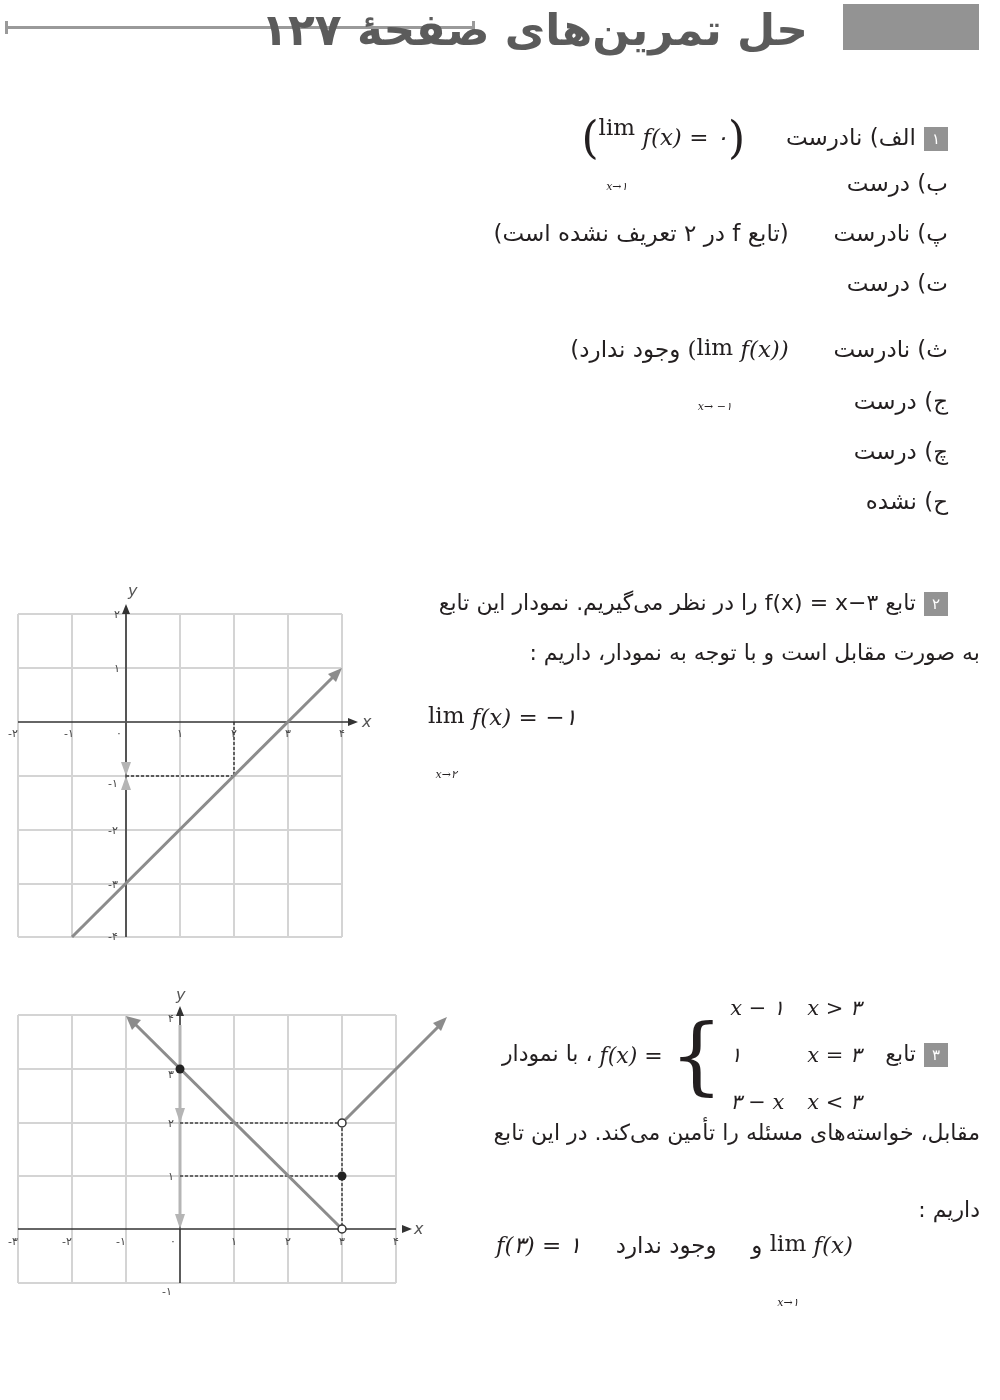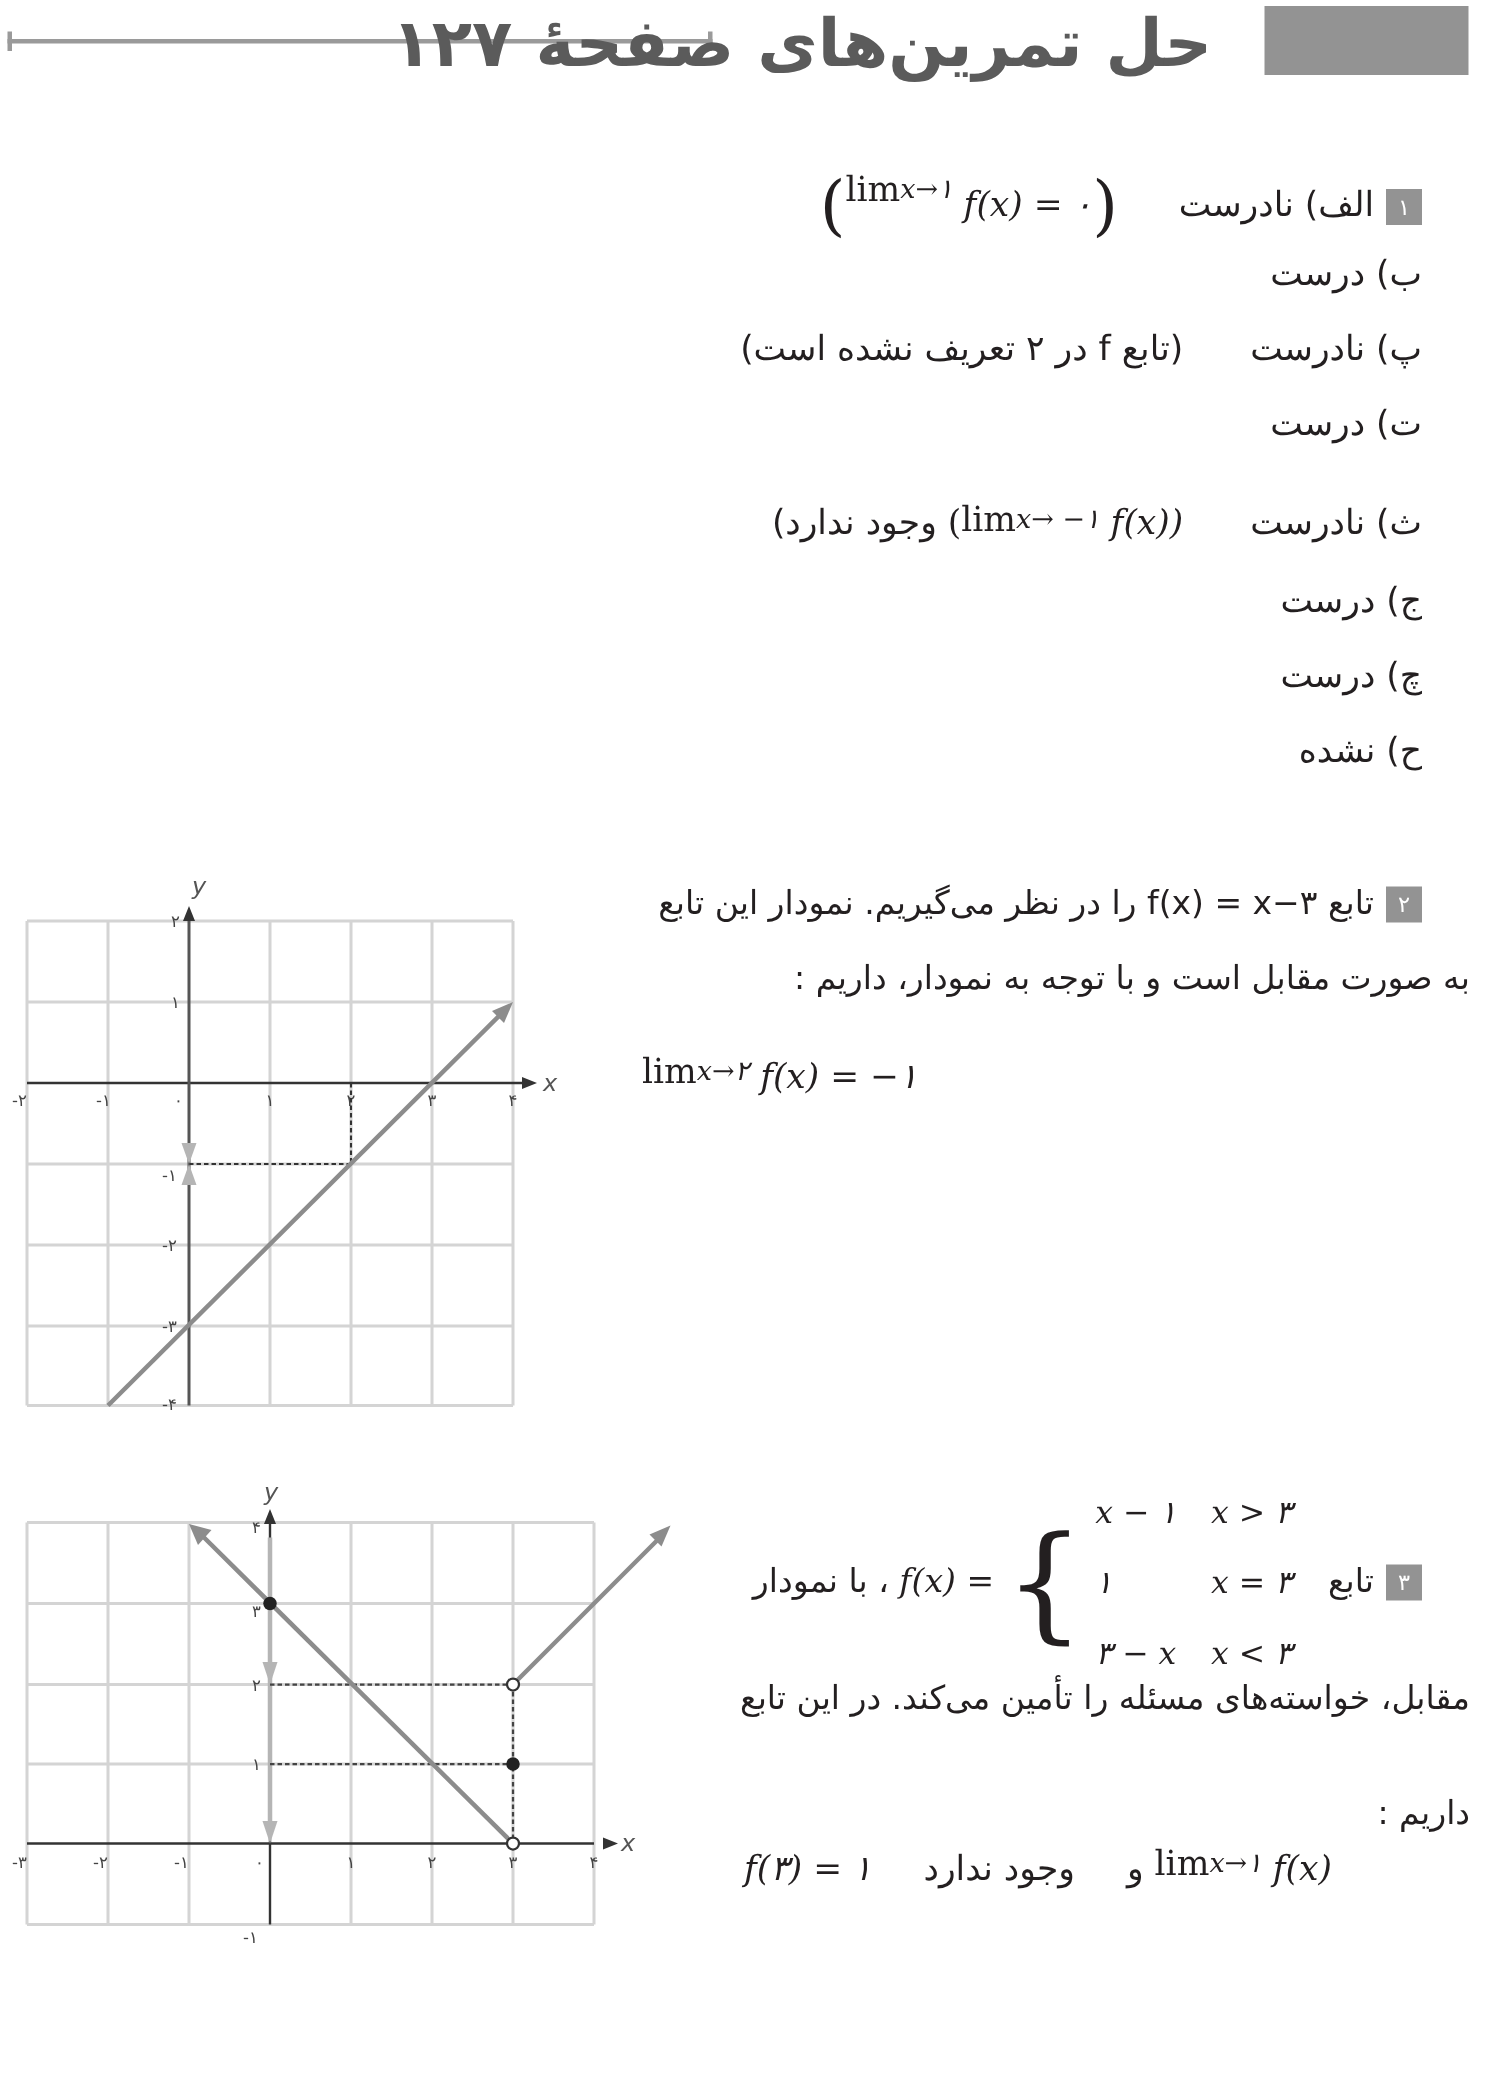--- a/index.html
+++ b/index.html
@@ -11,23 +11,23 @@
   .header-rule::before, .header-rule::after { content:""; position:absolute; top:-5px; width:3px; height:13px; background:#9a9a9a; }
   .header-rule::before { left:0; } .header-rule::after { right:0; }
   .header-title { right:192px; top:4px; font-family:"DejaVu Sans", sans-serif; font-weight:bold;
                   font-size:44px; color:#5b5b5b; direction:rtl; white-space:nowrap; letter-spacing:-1px; }
   .header-block { left:843px; top:4px; width:136px; height:46px; background:#939393; }
   .badge { display:inline-block; width:24px; height:24px; background:#939393; color:#fff;
            font-family:"DejaVu Sans", sans-serif; font-size:15px; text-align:center; line-height:24px;
            vertical-align:middle; margin-left:8px; }
   .line { font-family:"DejaVu Sans", sans-serif; font-size:23px; white-space:nowrap; direction:rtl; }
   .math { font-family:"DejaVu Serif", serif; font-size:23px; direction:ltr; unicode-bidi:isolate; display:inline-block; }
-  .lim { display:inline-flex; flex-direction:row; align-items:flex-start; vertical-align:top; line-height:1; }
+  .lim { display:inline-flex; flex-direction:column; align-items:center; vertical-align:top; line-height:1;gap:40px; }
   .lim .top { font-size:23px; }
-  .lim .sub { font-size:18px; font-style:italic; margin-top:2px; }
+  .lim .sub { font-size:11px; font-style:italic; margin-top:2px; }
   .it { font-style:italic; }
   .big-paren { font-size:44px; line-height:1; vertical-align:-8px; font-weight:200; }
   .para { font-family:"DejaVu Sans", sans-serif; font-size:22px; direction:rtl; white-space:nowrap; }
   svg text { font-family:"DejaVu Sans", sans-serif; }
   .brace-block { display:inline-grid; grid-template-columns:auto auto; column-gap:40px; row-gap:2px;
                  font-family:"DejaVu Serif", serif; font-size:21px; direction:ltr; vertical-align:middle;gap:23px; }
 </style>
 </head>
 <body>
 

